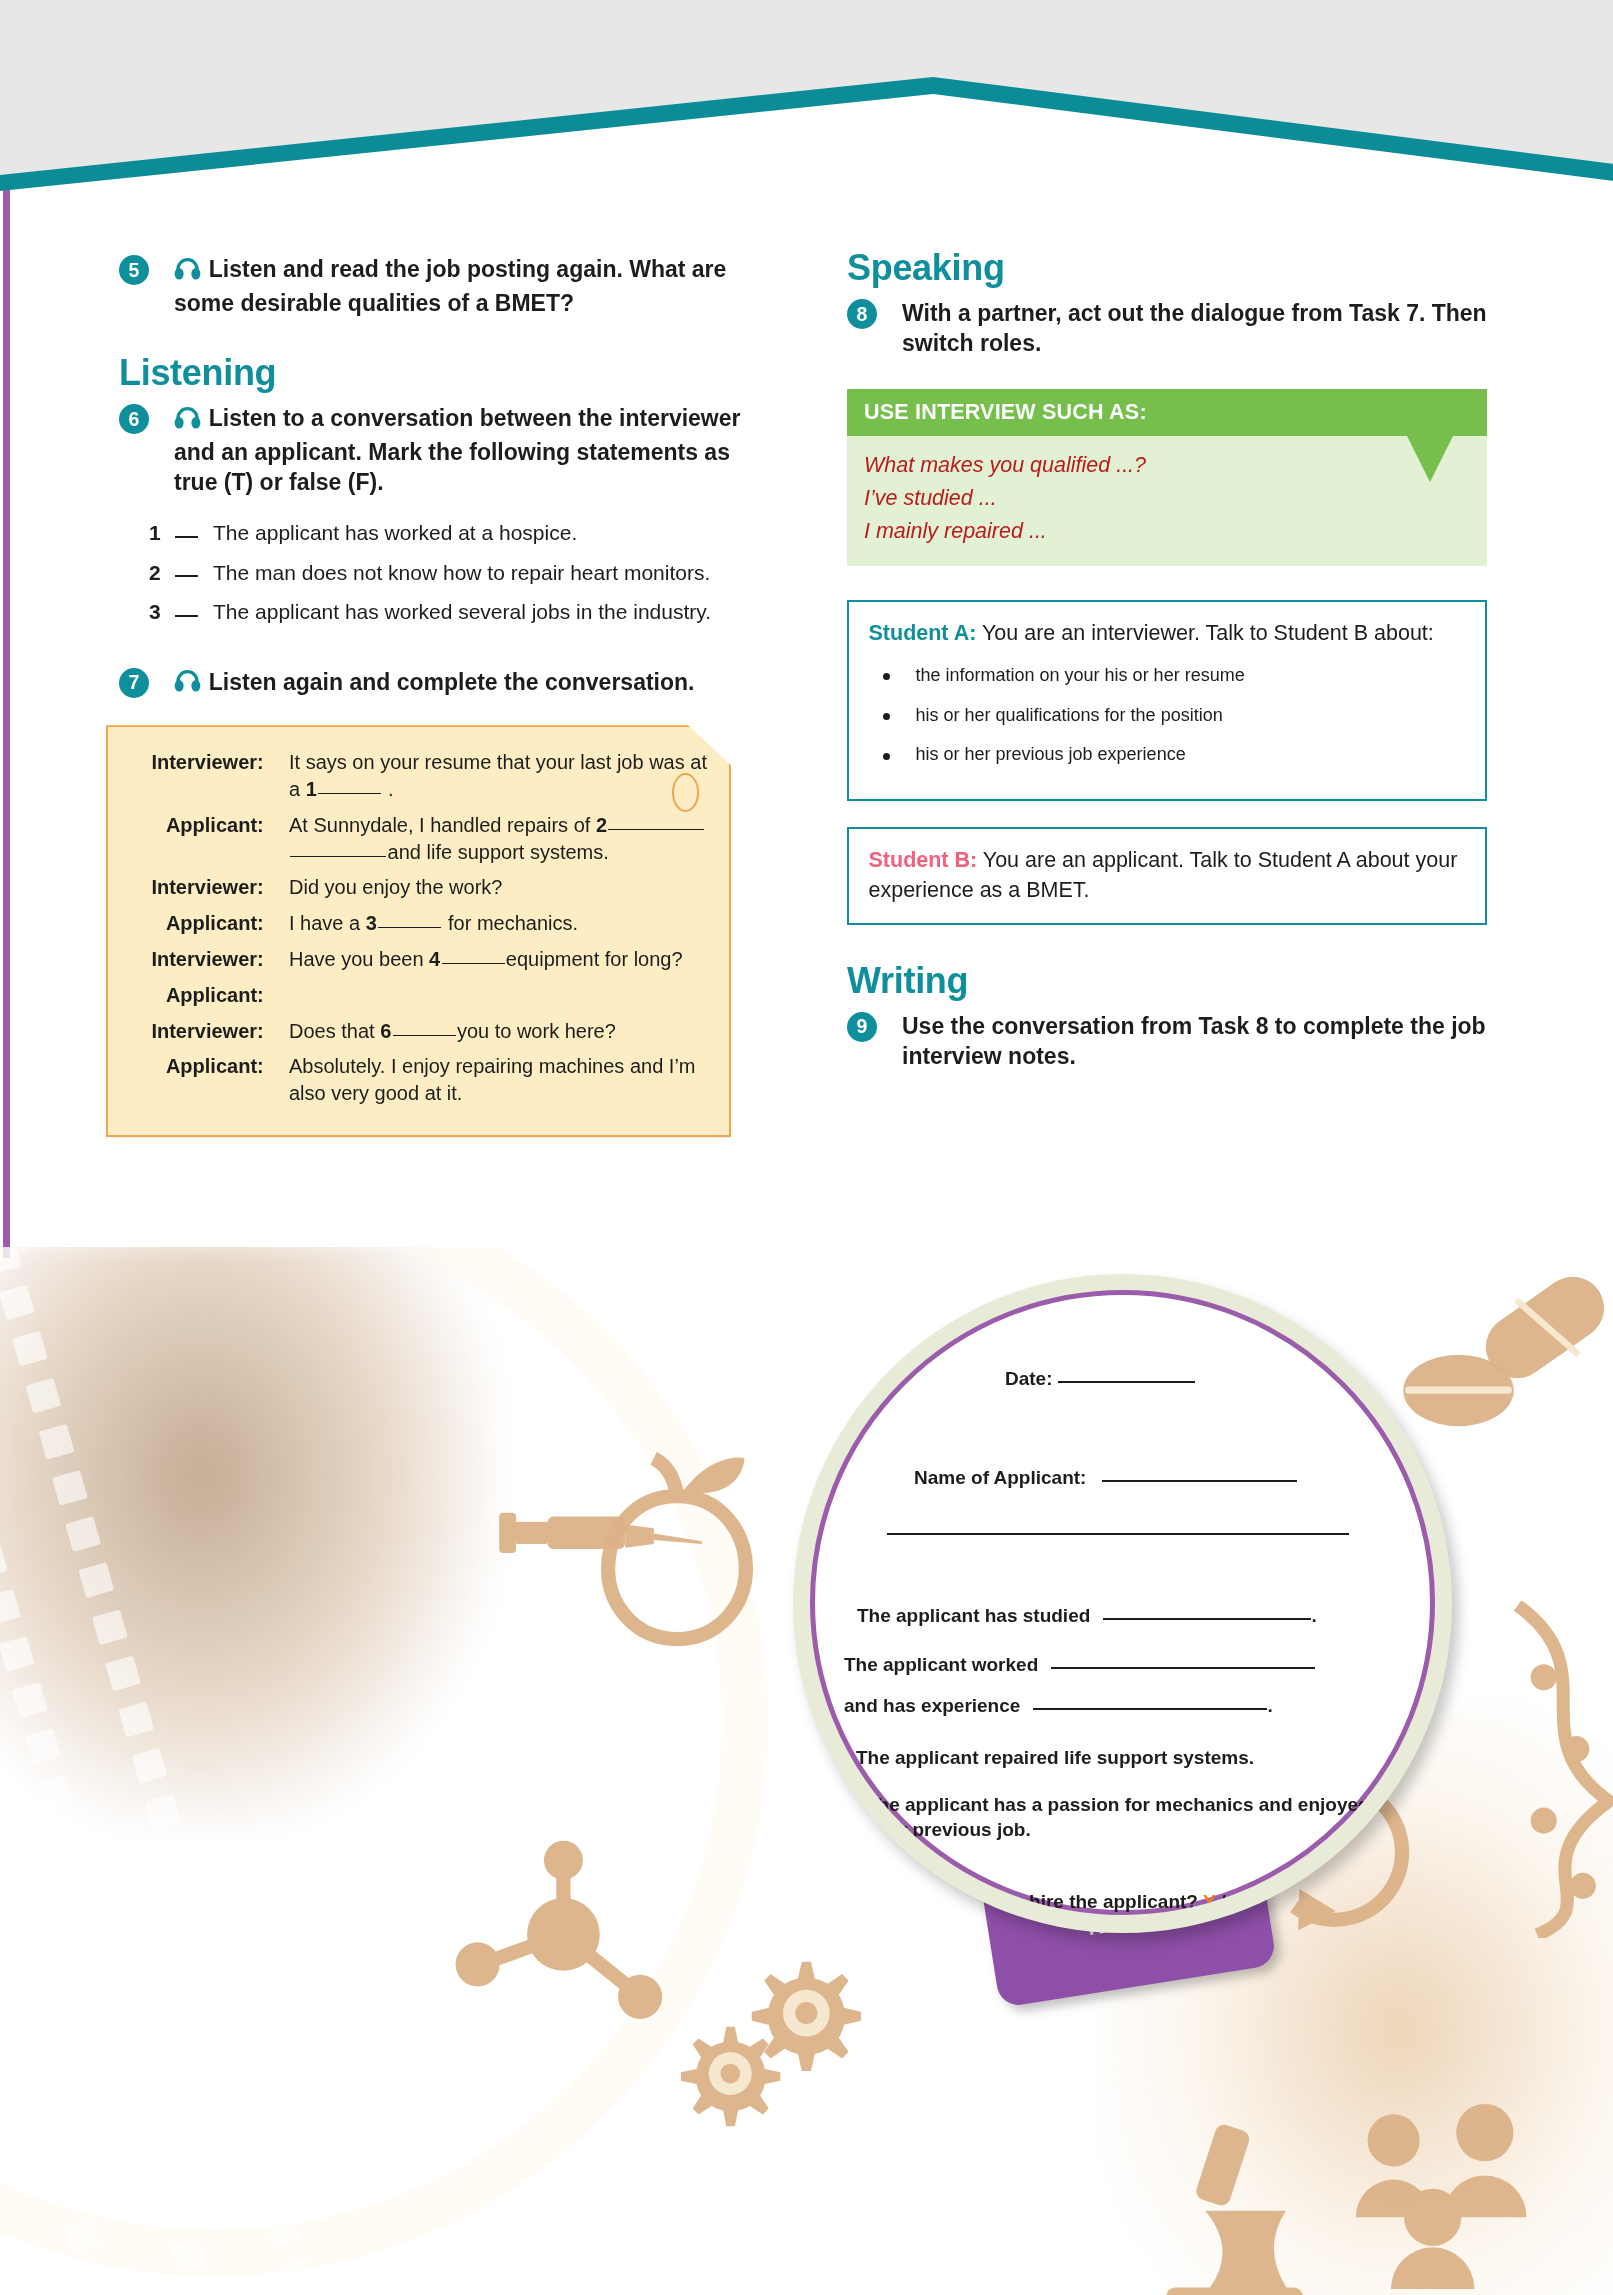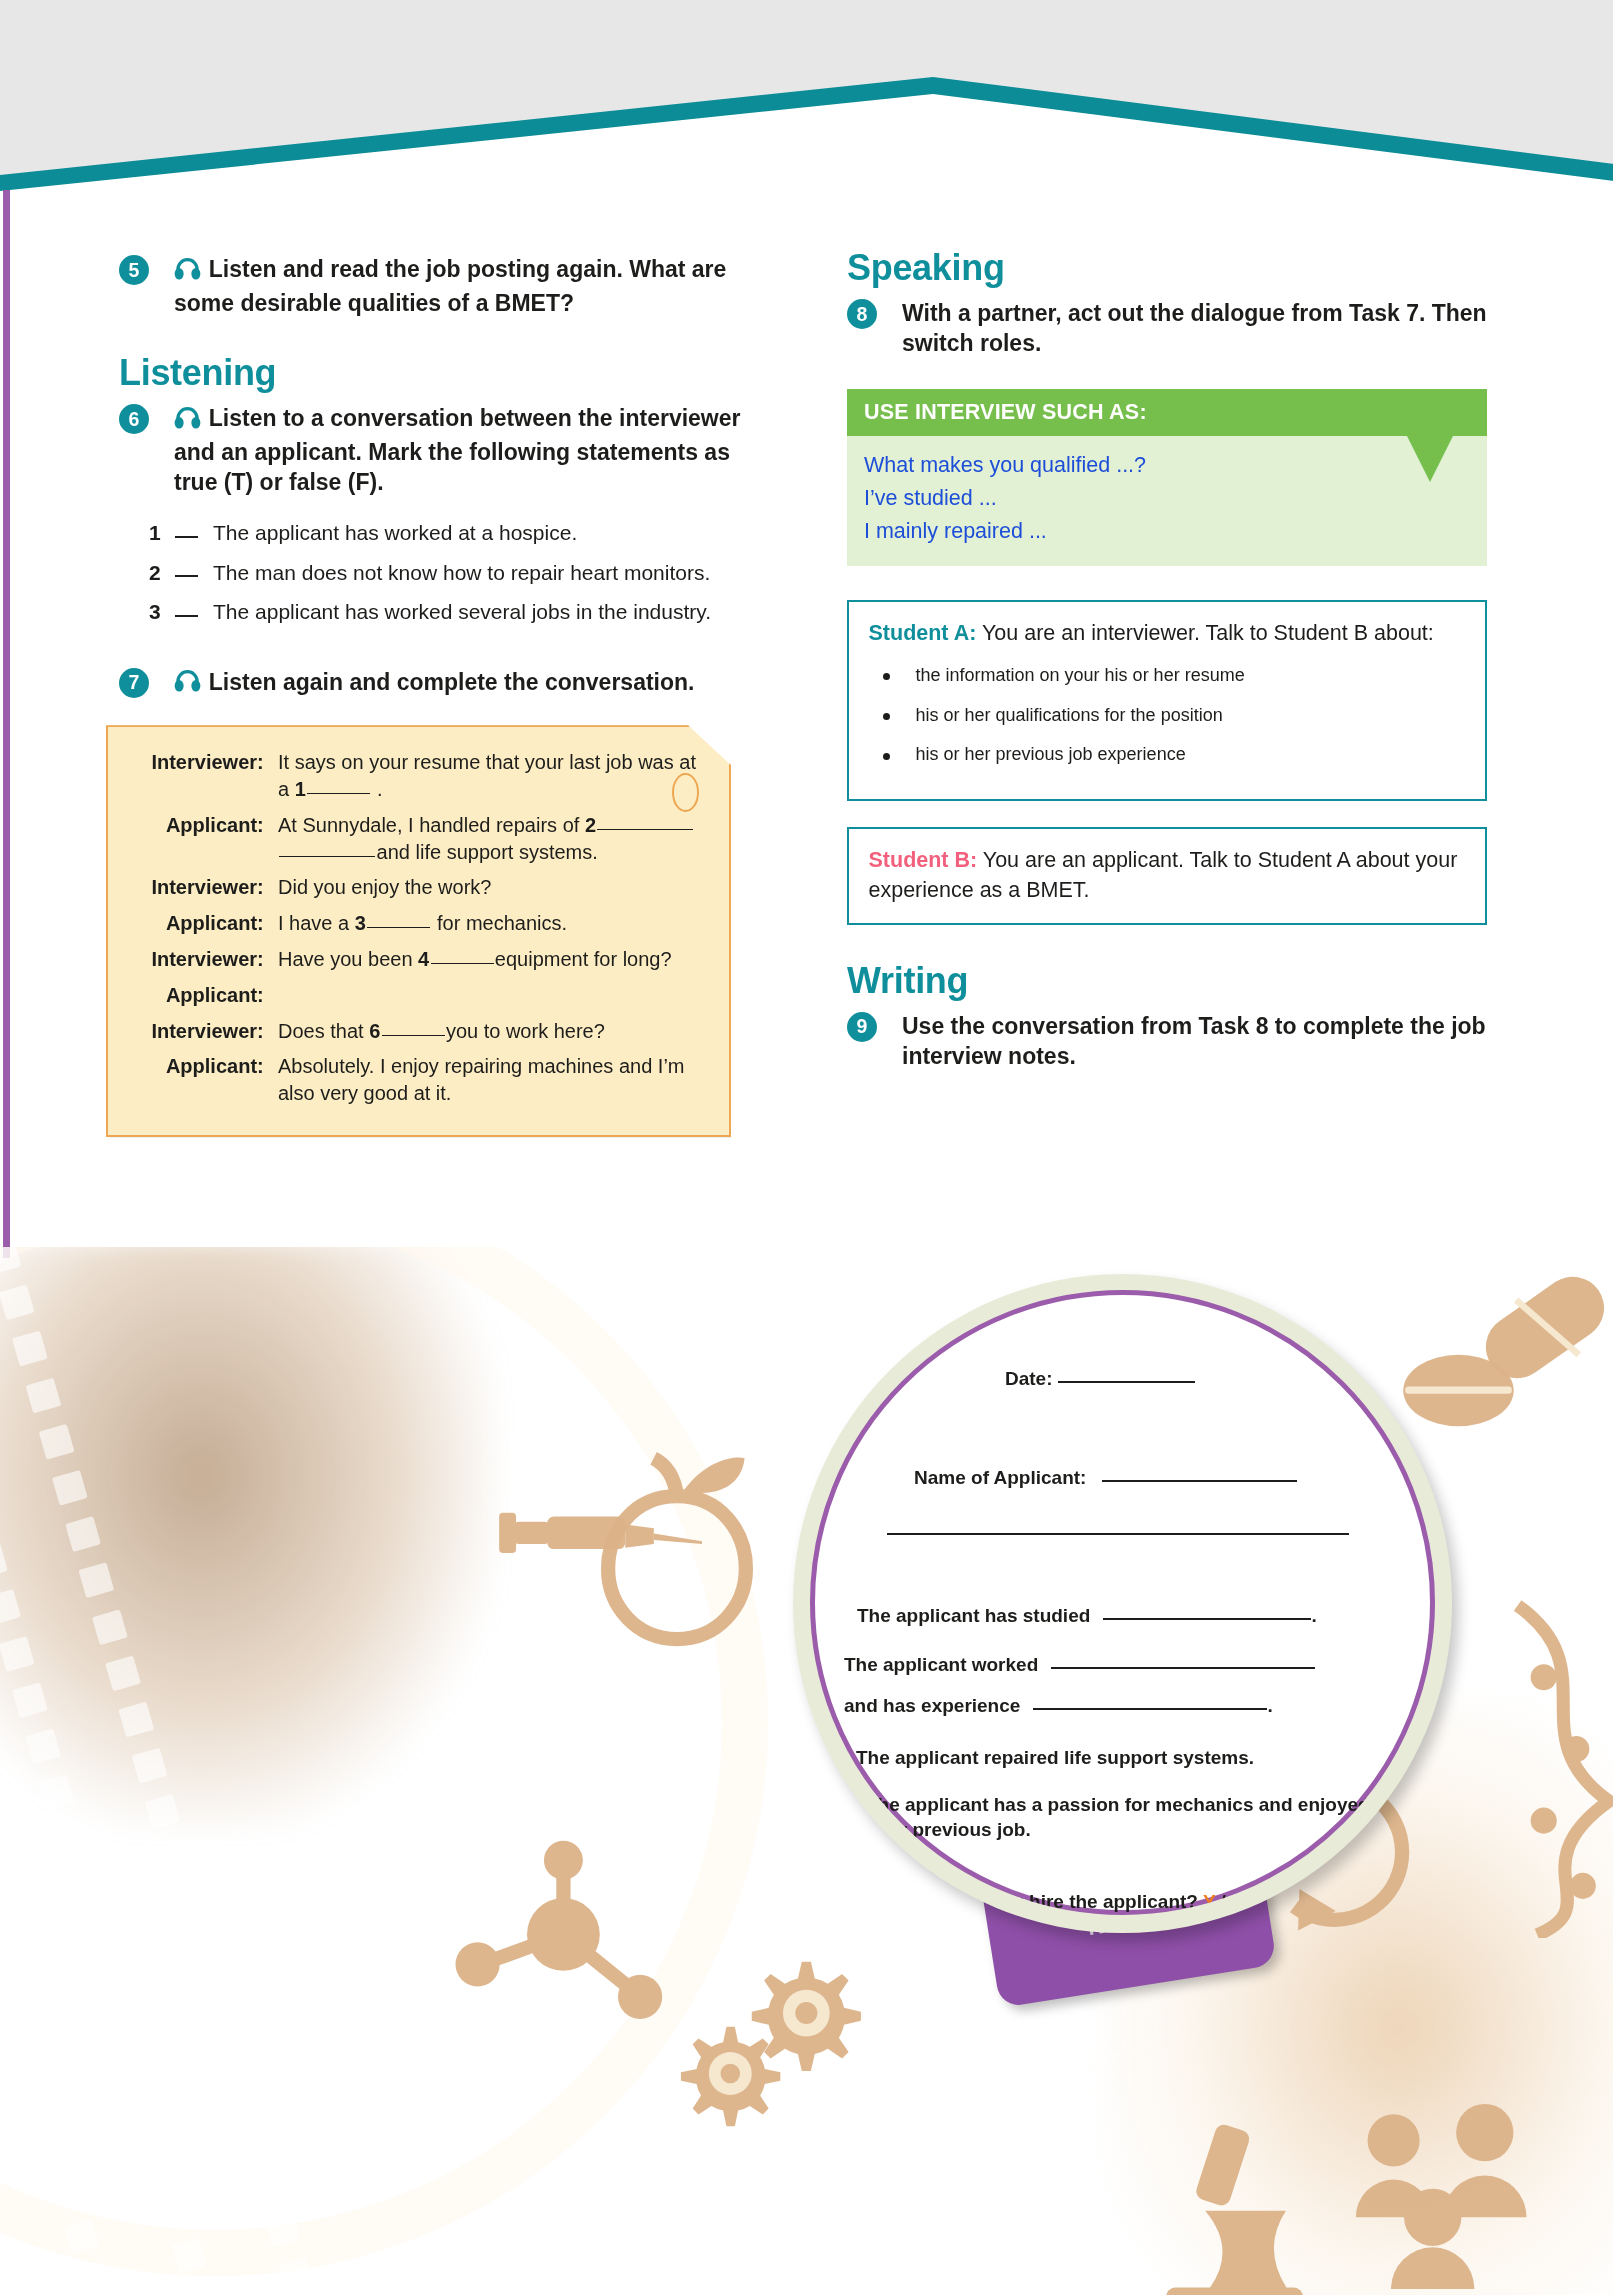--- a/index.html
+++ b/index.html
@@ -104,37 +104,37 @@
     clip-path:polygon(0 0, 582px 0, 625px 40px, 625px 100%, 0 100%);
   }
   .tag-hole{
     position:absolute;right:30px;top:46px;width:23.4px;height:35px;
     border:2.6px solid #eda752;border-radius:50%;background:#fdedc4;
   }
   .dlg-row{display:flex;margin-bottom:9px;font-size:20px;line-height:1.34;color:#1d1d1b;}
   .dlg-speaker{
     flex:0 0 148px;text-align:right;font-weight:bold;padding-right:14.3px;box-sizing:border-box;
   }
-  .dlg-line{flex:1;}
+  .dlg-line{flex:1;margin-left:11px;}
   .bnum{font-weight:bold;}
   .bl{display:inline-block;border-bottom:1.3px solid #1d1d1b;width:78px;vertical-align:2px;margin:0 1.3px;}
   .bl.sm{width:63px;}
   .bl.lg{width:96px;}
 
   
   .use-lang{position:relative;width:640px;margin-top:30px;}
   .ul-head{
     background:#76bf4d;color:#fff;font-size:21.5px;font-weight:bold;
     padding:11.7px 17px 10.4px 17px;letter-spacing:0.2px;
   }
   .ul-body{
     background:#e2f0d4;padding:13px 17px 17px 17px;position:relative;
   }
   .ul-line{
-    font-size:21.5px;line-height:1.55;color:#1d4ed8;
+    font-style:italic;font-size:21.5px;line-height:1.55;color:#b91c1c;
   }
   .ul-pointer{
     position:absolute;right:34px;top:0;width:0;height:0;
     border-left:23.4px solid transparent;border-right:23.4px solid transparent;
     border-top:46px solid #76bf4d;
   }
 
   
   .student-box{
     border:2.6px solid #0f8f9c;background:#fff;

